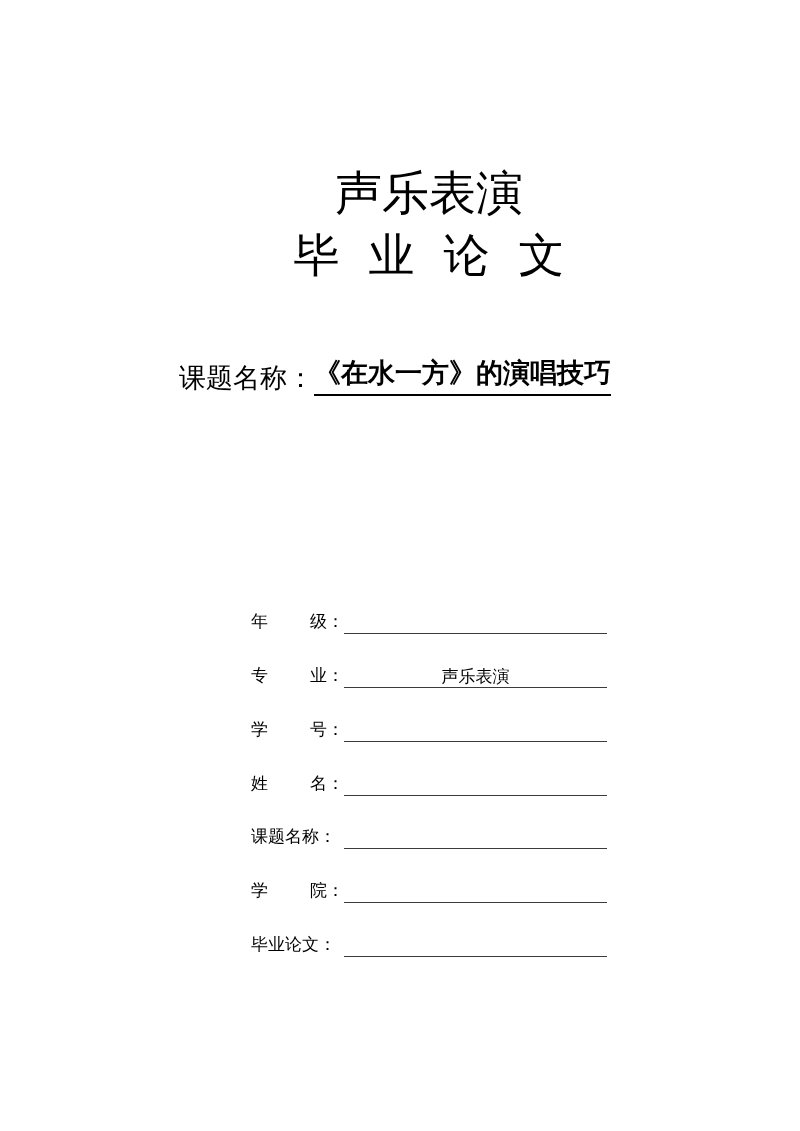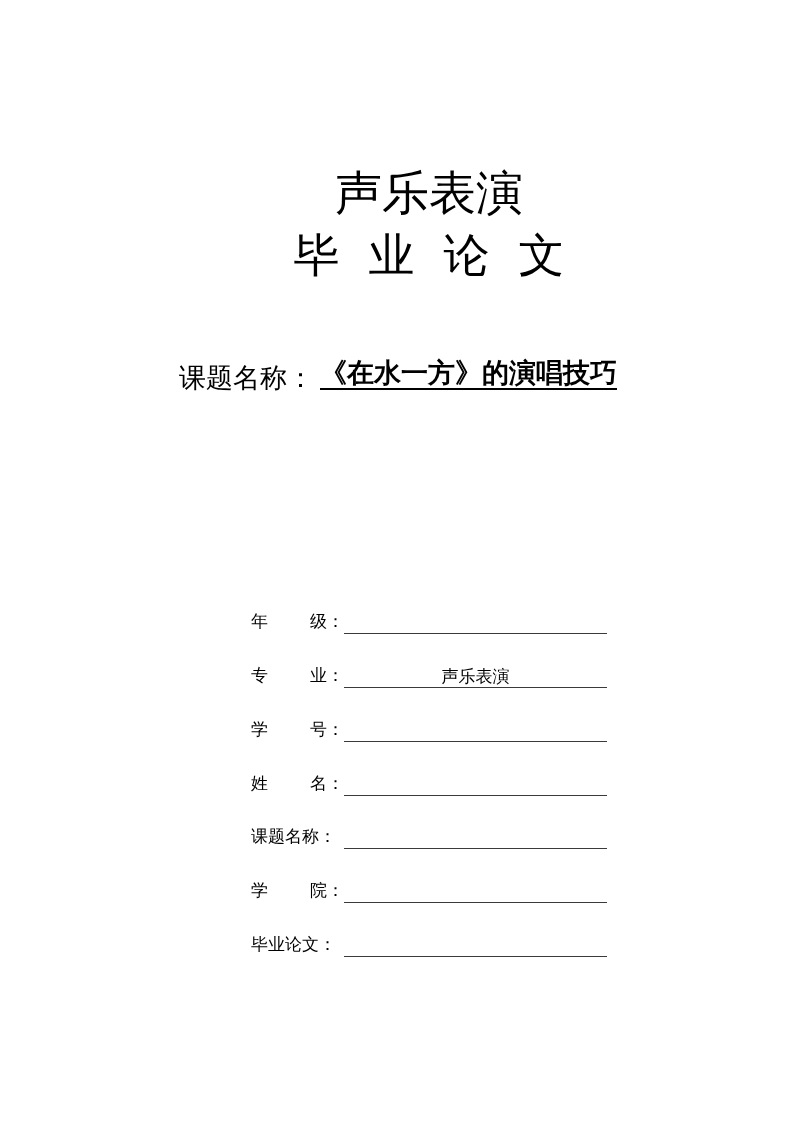--- a/index.html
+++ b/index.html
@@ -57,22 +57,21 @@
       display: inline-block;
       vertical-align: top;
     }
     .subject-value {
       display: inline-block;
       vertical-align: top;
       font-weight: bold;
       border-bottom: 2px solid #000;
       line-height: 30px;
       height: 30px;
-      padding: 0 0 0 0;
-      margin-left: 6px;
+      padding: 0 0 6px 0;
     }
     .form {
       position: absolute;
       left: 235px;
       top: 600px;
       width: 360px;
     }
     .form-row {
       position: absolute;
       left: 0;

